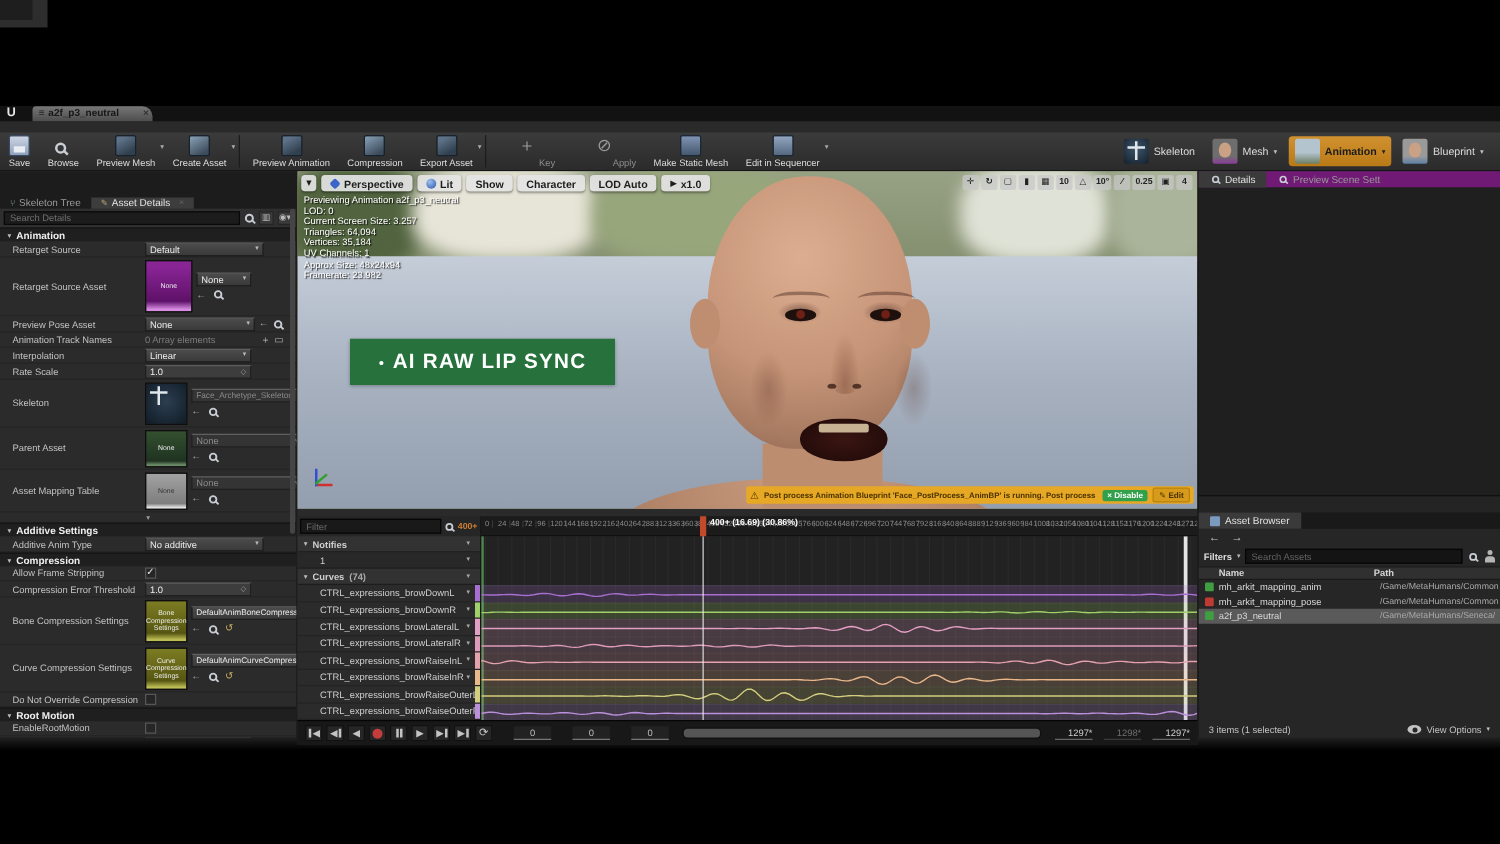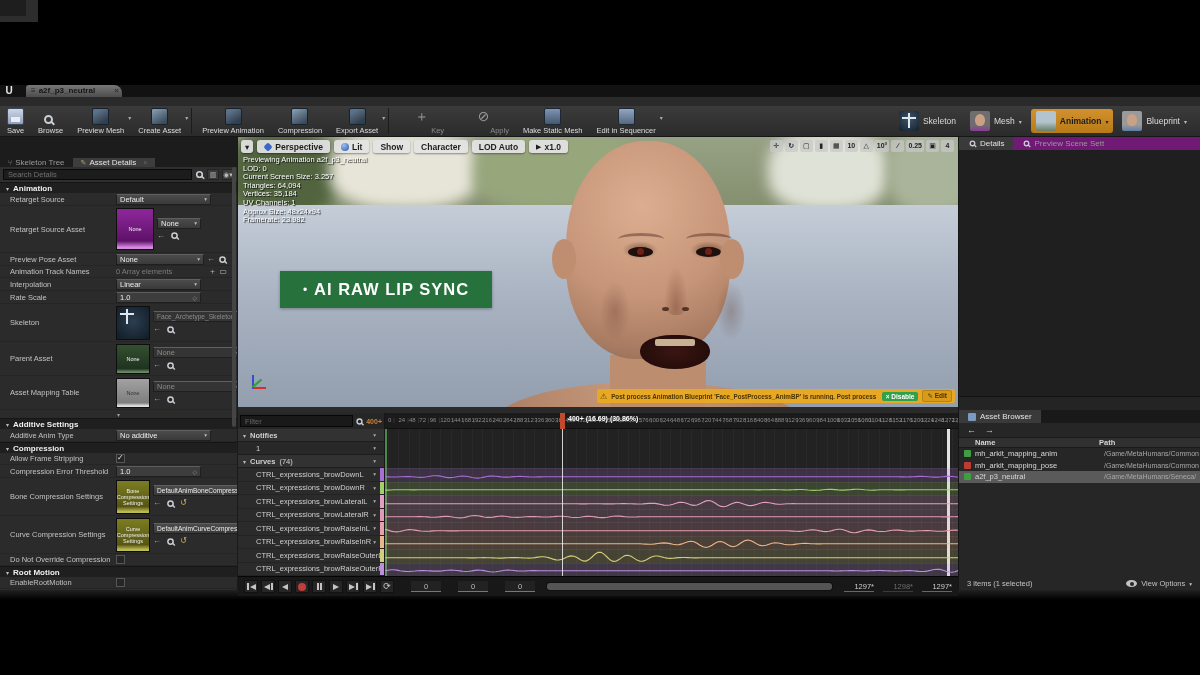--- a/index.html
+++ b/index.html
@@ -976,20 +976,27 @@
         <div class="ab-tabrow">
           <div class="ab-tab">
             <span class="ab-ico"></span>
             <span>Asset Browser</span>
           </div>
         </div>
         <div class="ab-nav">
           <span>←</span>
           <span>→</span>
         </div>
+        <div class="ab-filter">
+          <span class="filters-lbl">Filters</span>
+          <span class="filters-car">▾</span>
+          <input placeholder="Search Assets" style="">
+          <span class="mag" style="transform:scale(.7);"></span>
+          <span class="person"></span>
+        </div>
         <div class="ab-header">
           <span class="col-name">Name</span>
           <span>Path</span>
         </div>
         <div>
 
             <div class="ab-row">
               <span class="aicon" style="background: rgb(63, 158, 66);"></span>
               <span class="aname">mh_arkit_mapping_anim</span>
               <span class="apath">/Game/MetaHumans/Common</span>

